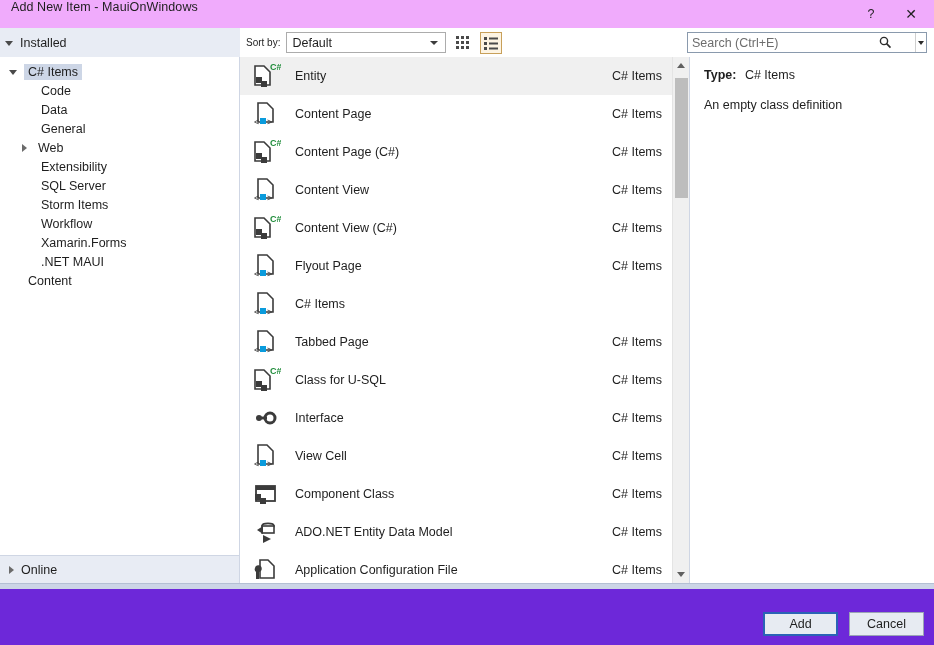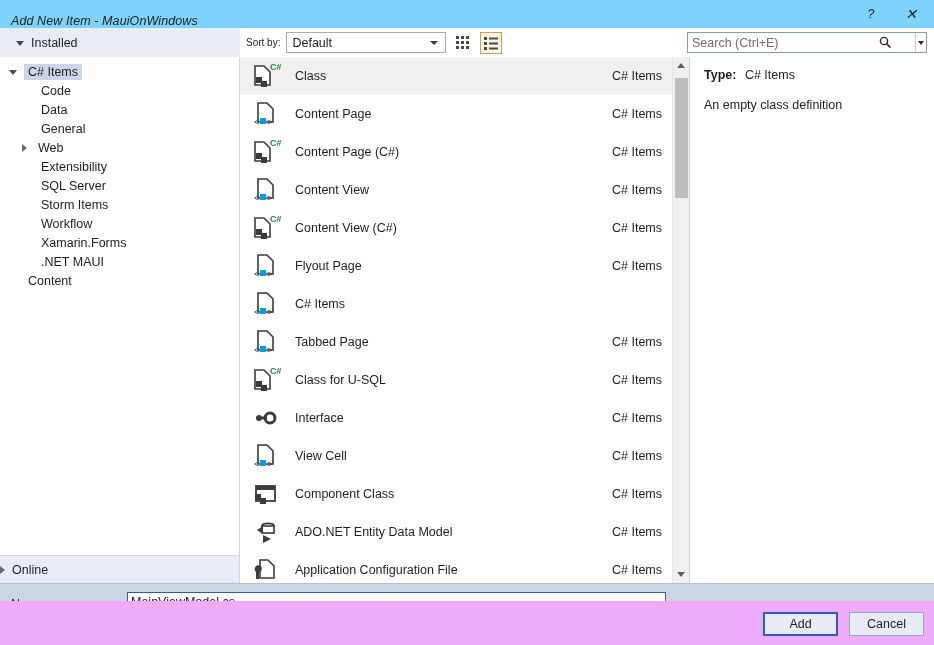--- a/index.html
+++ b/index.html
@@ -19,25 +19,24 @@
     width: 934px; height: 645px;
     background: #ffffff;
     display: flex;
     flex-direction: column;
   }
 
   
   #titlebar {
     height: 28px;
     flex: 0 0 28px;
-    background: #7dd3fc;
-    display: flex;
-    align-items: flex-end;
-    position: relative;
-    font-style: italic;
+    background: #f0abfc;
+    display: flex;
+    align-items: flex-start;
+    position: relative;
   }
   #title-text {
     padding-left: 11px;
     font-size: 12.5px;
     color: #1e1e1e;
     letter-spacing: 0.1px;
   }
   .tb-btn {
     position: absolute;
     top: 0;
@@ -59,21 +58,21 @@
     align-items: center;
     background: #ffffff;
     position: relative;
   }
   #installed-hdr {
     width: 240px;
     height: 29px;
     background: #e8ecf4;
     display: flex;
     align-items: center;
-    padding-left: 16px;
+    padding-left: 5px;
     font-size: 12.5px;
   }
   .tri-down {
     width: 0; height: 0;
     border-left: 4px solid transparent;
     border-right: 4px solid transparent;
     border-top: 5px solid #4a4a4a;
     margin-right: 7px;
     position: relative;
     top: 1px;
@@ -203,20 +202,21 @@
     margin-top: auto;
   }
   #tree-divider {
     border-top: 1px solid #cfd6e4;
   }
   #tree-online {
     height: 27px;
     background: #e8ecf4;
     display: flex;
     align-items: center;
+    padding-left: 9px;
     font-size: 12.5px;
     cursor: default;
   }
   #tree-fill { flex: 1 1 auto; }
 
   
   #list-panel {
     flex: 1 1 auto;
     min-width: 0;
     background: #ffffff;
@@ -344,22 +344,22 @@
     cursor: default;
     margin-left: 11px;
   }
   .dbtn.primary {
     border: 2px solid #2a63b5;
     background: #e7ebf2;
   }
   #outer-strip {
     position: absolute;
     left: 0; right: 0; bottom: 0;
-    height: 44px;
-    background: #f0abfc;
+    height: 56px;
+    background: #6d28d9;
   }
   #btn-area {
     position: absolute;
     right: 10px;
     bottom: 9px;
     display: flex;
   }
 </style>
 </head>
 <body>
@@ -515,21 +515,21 @@
             <span class="icon">
               <svg width="30" height="30" viewBox="0 0 30 30">
                 <path d="M4 5 h9 l6 6 v13 h-15 z" fill="#fff" stroke="#3b3b3b" stroke-width="1.6"></path>
                 <g>
                   <path d="M5 16 h6 v6 h-6 z" fill="#3b3b3b"></path>
                   <path d="M10 20 h6 v6 h-6 z" fill="#3b3b3b"></path>
                 </g>
                 <text x="19" y="9" font-size="9" font-family="&quot;Liberation Sans&quot;, sans-serif" font-weight="bold" fill="#1f8c3a">C#</text>
               </svg>
             </span>
-            <span class="name">Class</span>
+            <span class="name">Entity</span>
             <span class="cat">C# Items</span>
           </div>
           <div class="lrow">
             <span class="icon">
               <svg width="30" height="30" viewBox="0 0 30 30">
                 <path d="M7 4 h9 l6 6 v13 h-15 z" fill="#fff" stroke="#3b3b3b" stroke-width="1.6"></path>
                 <text x="3" y="26" font-size="9" font-family="&quot;Liberation Sans&quot;, sans-serif" fill="#3b3b3b">&lt;</text>
                 <text x="16" y="26" font-size="9" font-family="&quot;Liberation Sans&quot;, sans-serif" fill="#3b3b3b">&gt;</text>
                 <rect x="9" y="19" width="6" height="6" fill="#0a9bdc"></rect>
               </svg>

